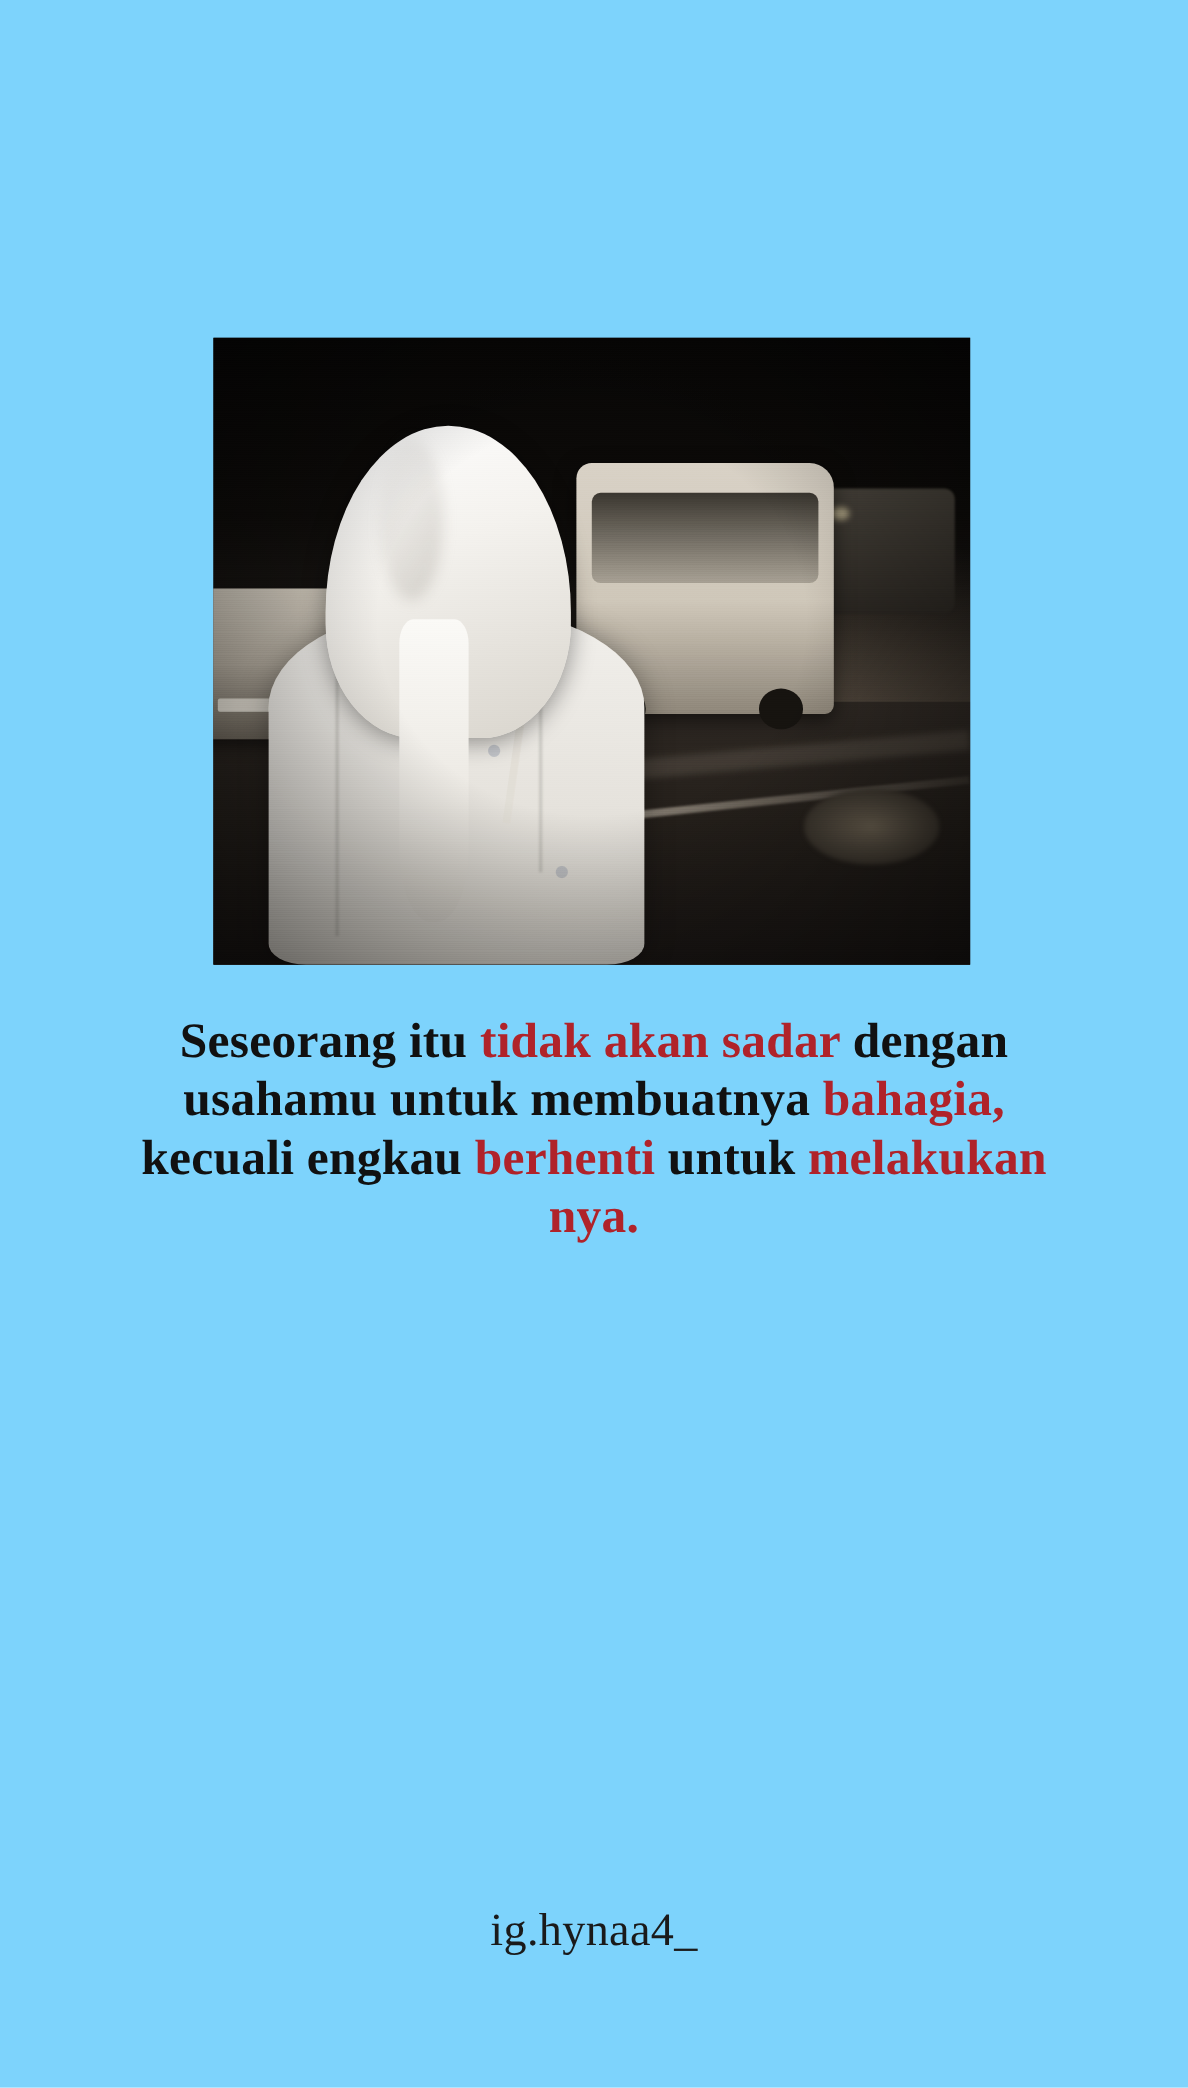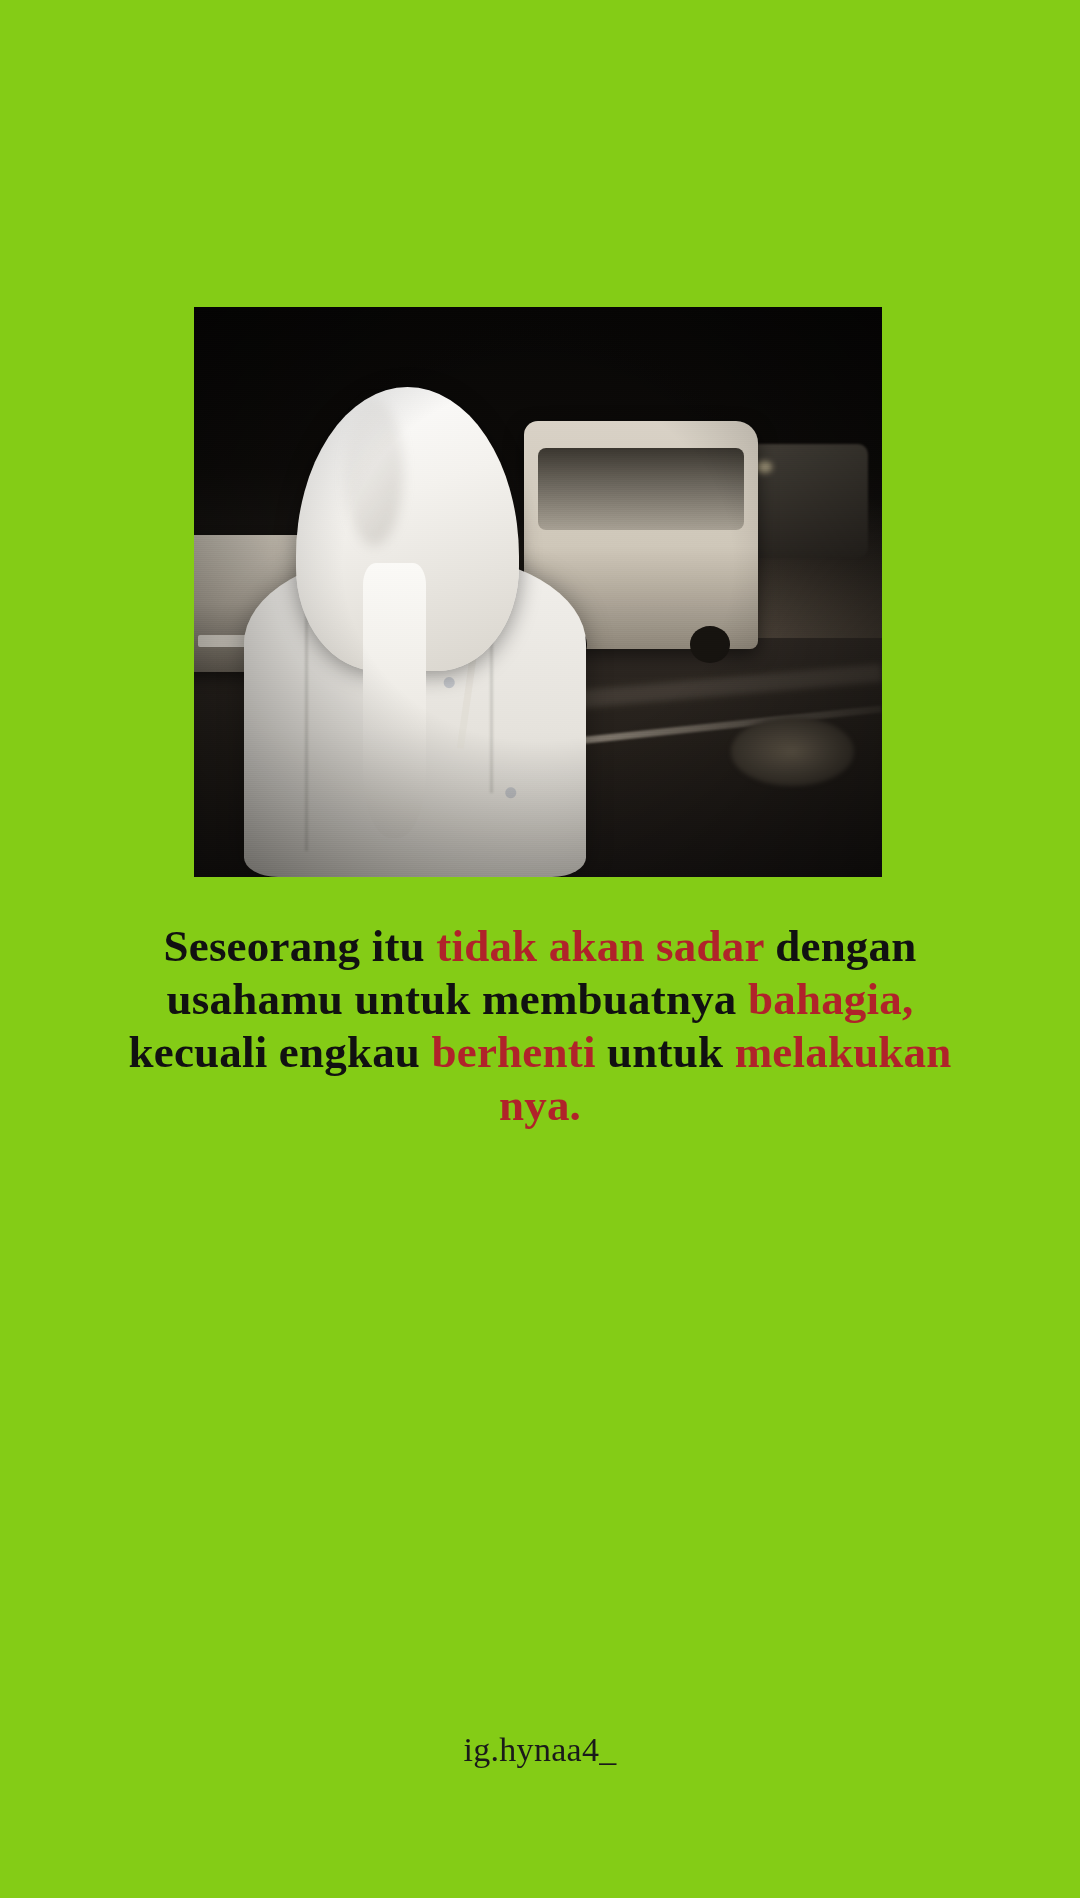--- a/index.html
+++ b/index.html
@@ -14,21 +14,21 @@
     font-family: "Liberation Serif", serif;
     overflow: hidden;
   }
 
   .card {
     position: absolute;
     left: 0;
     top: 0;
     width: 1080px;
     height: 1898px;
-    background: #84cc16;
+    background: #7dd3fc;
     display: flex;
     flex-direction: column;
     align-items: center;
   }
 
   .photo-frame {
     position: absolute;
     left: 194px;
     top: 307px;
     width: 688px;
@@ -265,21 +265,21 @@
   .caption .hl {
     color: #b0232a;
   }
 
   .handle {
     position: absolute;
     left: 50%;
     transform: translateX(-50%);
     top: 1731px;
     font-family: "Liberation Serif", serif;
-    font-size: 34px;
+    font-size: 42px;
     color: #1a1a1a;
     letter-spacing: 0.3px;
   }
 </style>
 </head>
 <body style="background: rgb(255, 255, 255);">
 
 <div class="card">
 
   <div class="photo-frame">

